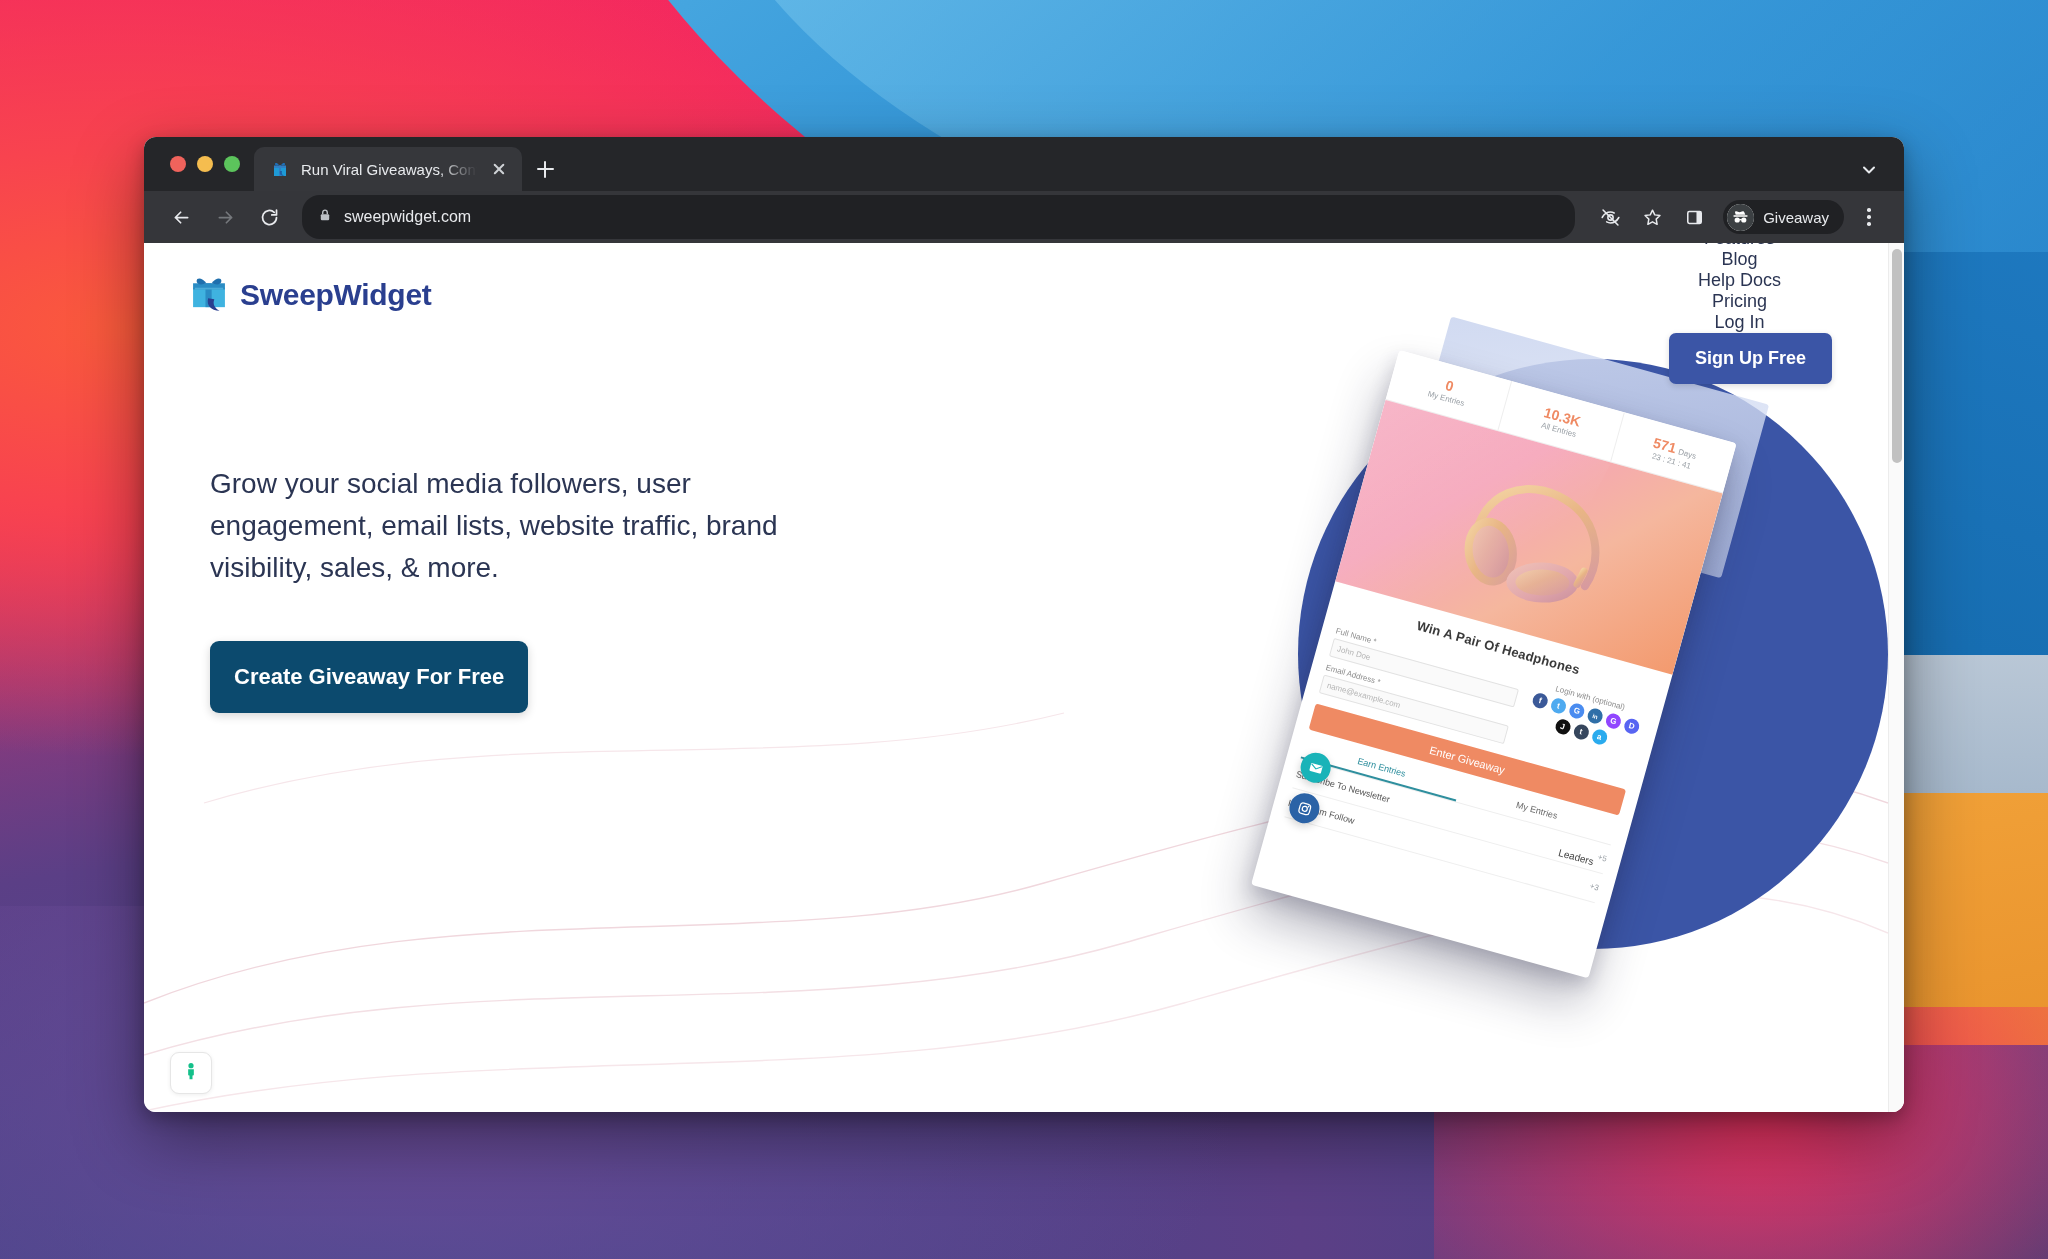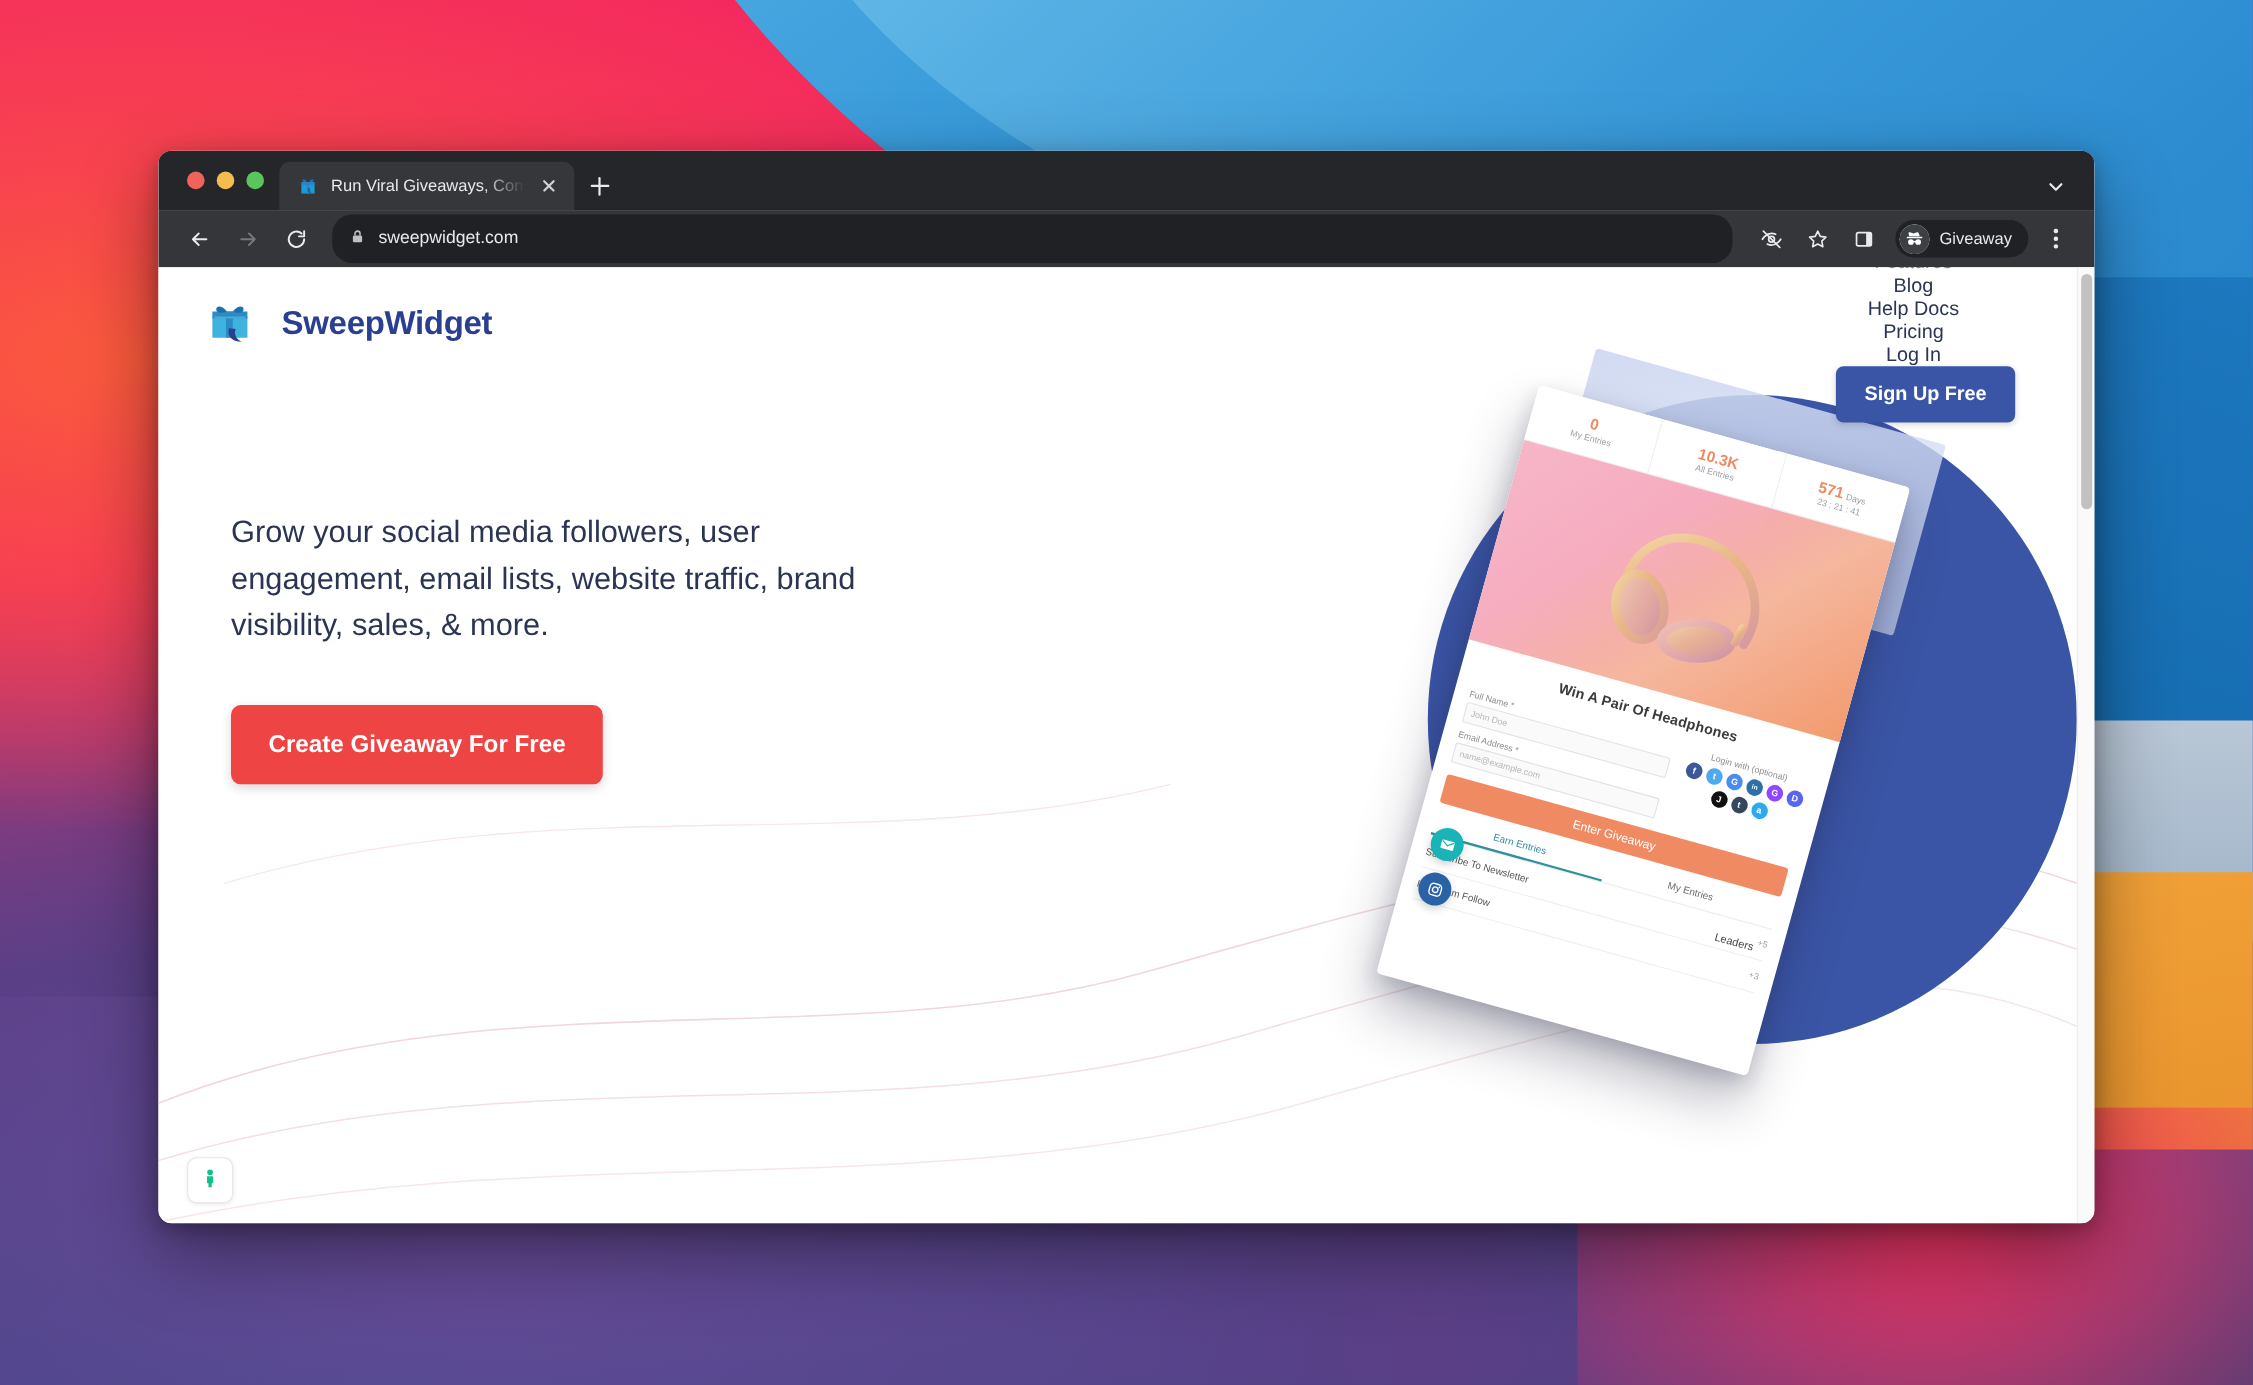--- a/index.html
+++ b/index.html
@@ -147,21 +147,21 @@
   }
 
   
   .swooshes { position:absolute; inset:0; pointer-events:none; }
 
   
   .site-header {
     position:absolute; left:0; right:0; top:0; height:104px;
     display:flex; align-items:center; padding:0 56px 0 42px; z-index:5;
   }
-  .logo { display:flex; align-items:center; gap:24px; }
+  .logo { display:flex; align-items:center; gap:8px; }
   .logo-text { font-size:30px; font-weight:bold; color:#2a3f8f; letter-spacing:-.3px; }
 
   .nav { margin-left:auto; display:flex; align-items:center; gap:0;flex-direction:column; }
   .nav a {
     color:#2b3553; font-size:18px; text-decoration:none; padding:0 21px; white-space:nowrap;
   }
   .signup-btn {
     margin-left:22px; background:#3b55a6; color:#fff; font-size:18px; font-weight:bold;
     padding:15px 26px; border-radius:7px; border:none; cursor:pointer; white-space:nowrap;
     box-shadow:0 2px 6px rgba(0,0,0,.14);
@@ -170,22 +170,22 @@
   
   .hero-left { position:absolute; left:66px; top:190px; width:700px; z-index:4; }
   .hero-title {
     font-size:57px; line-height:1.12; font-weight:bold; color:#4f4f4f; letter-spacing:-1px;
   }
   .hero-sub {
     margin-top:30px; font-size:28px; line-height:1.5; color:#2b3553; max-width:600px;
   }
   .hero-cta {
     margin-top:52px; display:inline-block;
-    background:#ef4444; color:#fff; font-size:22px; font-weight:bold;
-    padding:23px 34px; border-radius:9px; border:none; cursor:pointer;
+    background:#0c4a6e; color:#fff; font-size:22px; font-weight:bold;
+    padding:23px 24px; border-radius:9px; border:none; cursor:pointer;
     box-shadow:0 3px 10px rgba(0,0,0,.16);
   }
 
   
   .hero-right { position:absolute; right:10px; top:80px; width:700px; height:660px; z-index:3; }
   .hero-circle {
     position:absolute; left:120px; top:36px; width:590px; height:590px;
     border-radius:50%; background:#3b55a6;
   }
   .mockup-wrap {

